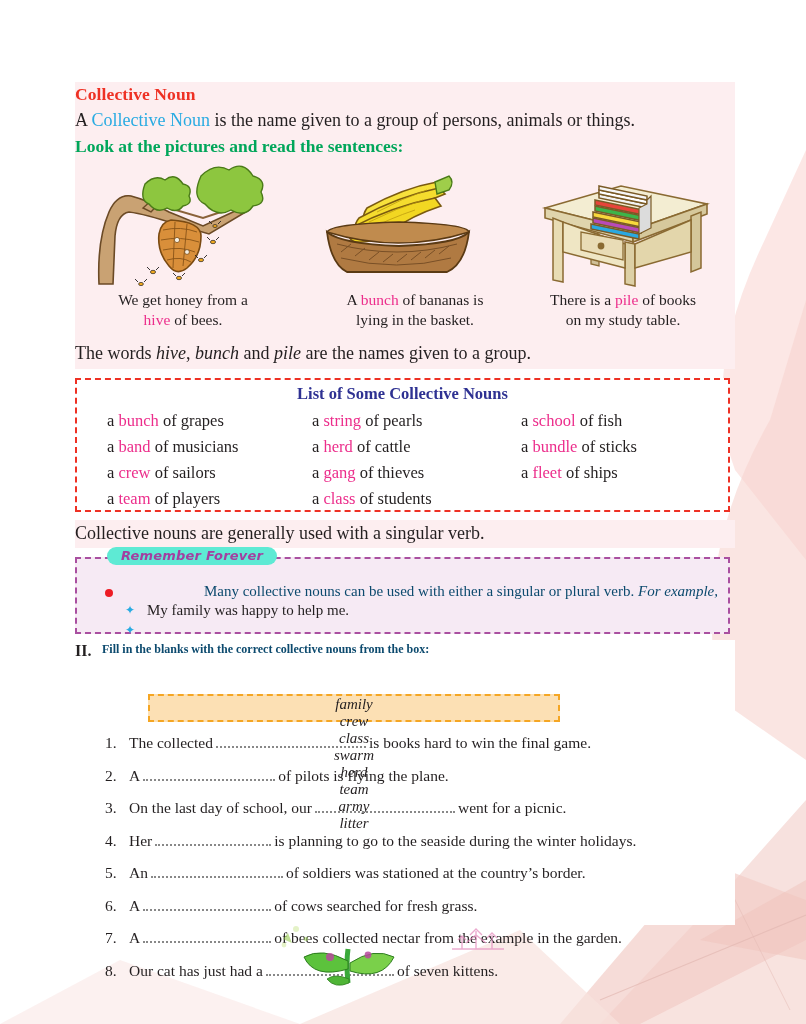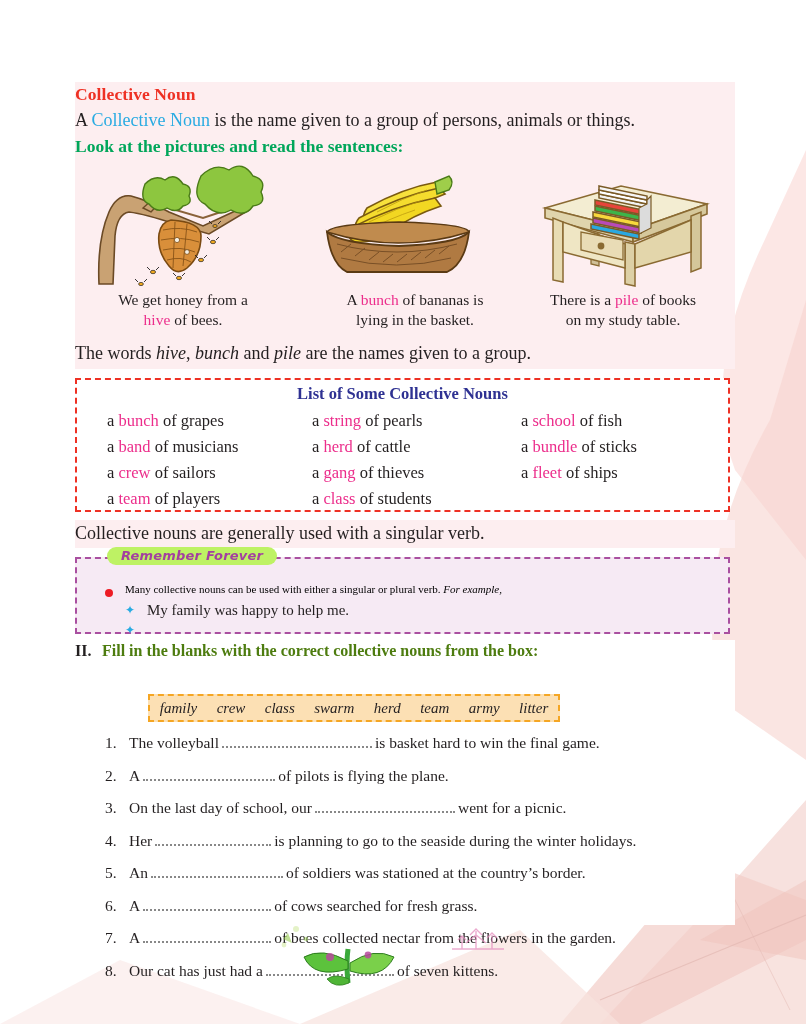--- a/index.html
+++ b/index.html
@@ -118,31 +118,31 @@
   
   .rf-box {
     position: absolute; left: 75px; top: 557px;
     width: 655px; height: 77px;
     border: 2px dashed #a94fa0;
     background: #f6eaf4;
     box-sizing: border-box;
   }
   .rf-tab {
     position: absolute; left: 30px; top: -12px;
-    background: #bef264;
+    background: #5eead4;
     border-radius: 12px;
     padding: 1px 14px 2px 14px;
     font-family: "DejaVu Sans", sans-serif;
     font-size: 13px; font-weight: bold; font-style: italic;
     color: #a33fa0;
     letter-spacing: 0.2px;
   }
   .rf-main {
     position: absolute; left: 48px; top: 24px; right: 10px;
-    font-size: 11px; color: #000000; white-space: nowrap;
+    font-size: 15px; color: #0c4a6e; white-space: nowrap; text-align: right;
   }
   .rf-main i { font-style: italic; }
   .rf-dot {
     position: absolute; left: 28px; top: 30px;
     width: 8px; height: 8px; border-radius: 50%; background: #ed1c24;
   }
   .rf-sub {
     position: absolute; left: 70px;
     font-size: 15px; color: #231f20;
   }
@@ -156,30 +156,30 @@
   .spark.s1 { top: 46px; }
   .spark.s2 { top: 66px; }
 
   
   .ex-num {
     position: absolute; left: 75px; top: 642px;
     font-size: 16px; font-weight: bold; color: #231f20;
   }
   .ex-title {
     position: absolute; left: 102px; top: 642px;
-    font-size: 16px; font-weight: bold; color: #4d7c0f;
+    font-size: 12px; font-weight: bold; color: #0c4a6e;
   }
 
   .wordbank {
     position: absolute; left: 148px; top: 694px;
     width: 412px; height: 28px;
     background: #fce0b4;
     border: 2px dashed #f5a623;
     box-sizing: border-box;
-    display: flex; align-items: center; justify-content: space-around;
+    display: flex; align-items: center; justify-content: space-around; flex-direction: column;
   }
   .wb-word {
     font-size: 15px; font-style: italic; color: #231f20;
   }
 
   .q-list { position: absolute; left: 105px; top: 731px; width: 630px; }
   .q-row {
     position: relative;
     font-size: 15.5px; color: #231f20; line-height: 23.5px;
     margin-bottom: 9px; white-space: nowrap;
@@ -394,39 +394,39 @@
       <span class="wb-word">class</span>
       <span class="wb-word">swarm</span>
       <span class="wb-word">herd</span>
       <span class="wb-word">team</span>
       <span class="wb-word">army</span>
       <span class="wb-word">litter</span>
     </div>
 
     <div class="q-list">
       <div class="q-row">
-        <span class="q-n">1.</span><span>The volleyball</span><span class="blank" style="width: 150px;"></span><span>is basket hard to win the final game.</span>
+        <span class="q-n">1.</span><span>The collected</span><span class="blank" style="width: 150px;"></span><span>is books hard to win the final game.</span>
       </div>
       <div class="q-row">
         <span class="q-n">2.</span><span>A</span><span class="blank" style="width: 132px;"></span><span>of pilots is flying the plane.</span>
       </div>
       <div class="q-row">
         <span class="q-n">3.</span><span>On the last day of school, our</span><span class="blank" style="width: 140px;"></span><span>went for a picnic.</span>
       </div>
       <div class="q-row">
         <span class="q-n">4.</span><span>Her</span><span class="blank" style="width: 116px;"></span><span>is planning to go to the seaside during the winter holidays.</span>
       </div>
       <div class="q-row">
         <span class="q-n">5.</span><span>An</span><span class="blank" style="width: 132px;"></span><span>of soldiers was stationed at the country’s border.</span>
       </div>
       <div class="q-row">
         <span class="q-n">6.</span><span>A</span><span class="blank" style="width: 128px;"></span><span>of cows searched for fresh grass.</span>
       </div>
       <div class="q-row">
-        <span class="q-n">7.</span><span>A</span><span class="blank" style="width: 128px;"></span><span>of bees collected nectar from the flowers in the garden.</span>
+        <span class="q-n">7.</span><span>A</span><span class="blank" style="width: 128px;"></span><span>of bees collected nectar from the example in the garden.</span>
       </div>
       <div class="q-row">
         <span class="q-n">8.</span><span>Our cat has just had a</span><span class="blank" style="width: 128px;"></span><span>of seven kittens.</span>
       </div>
     </div>
 
   </div>
 </div>
 
 <div class="footer">

